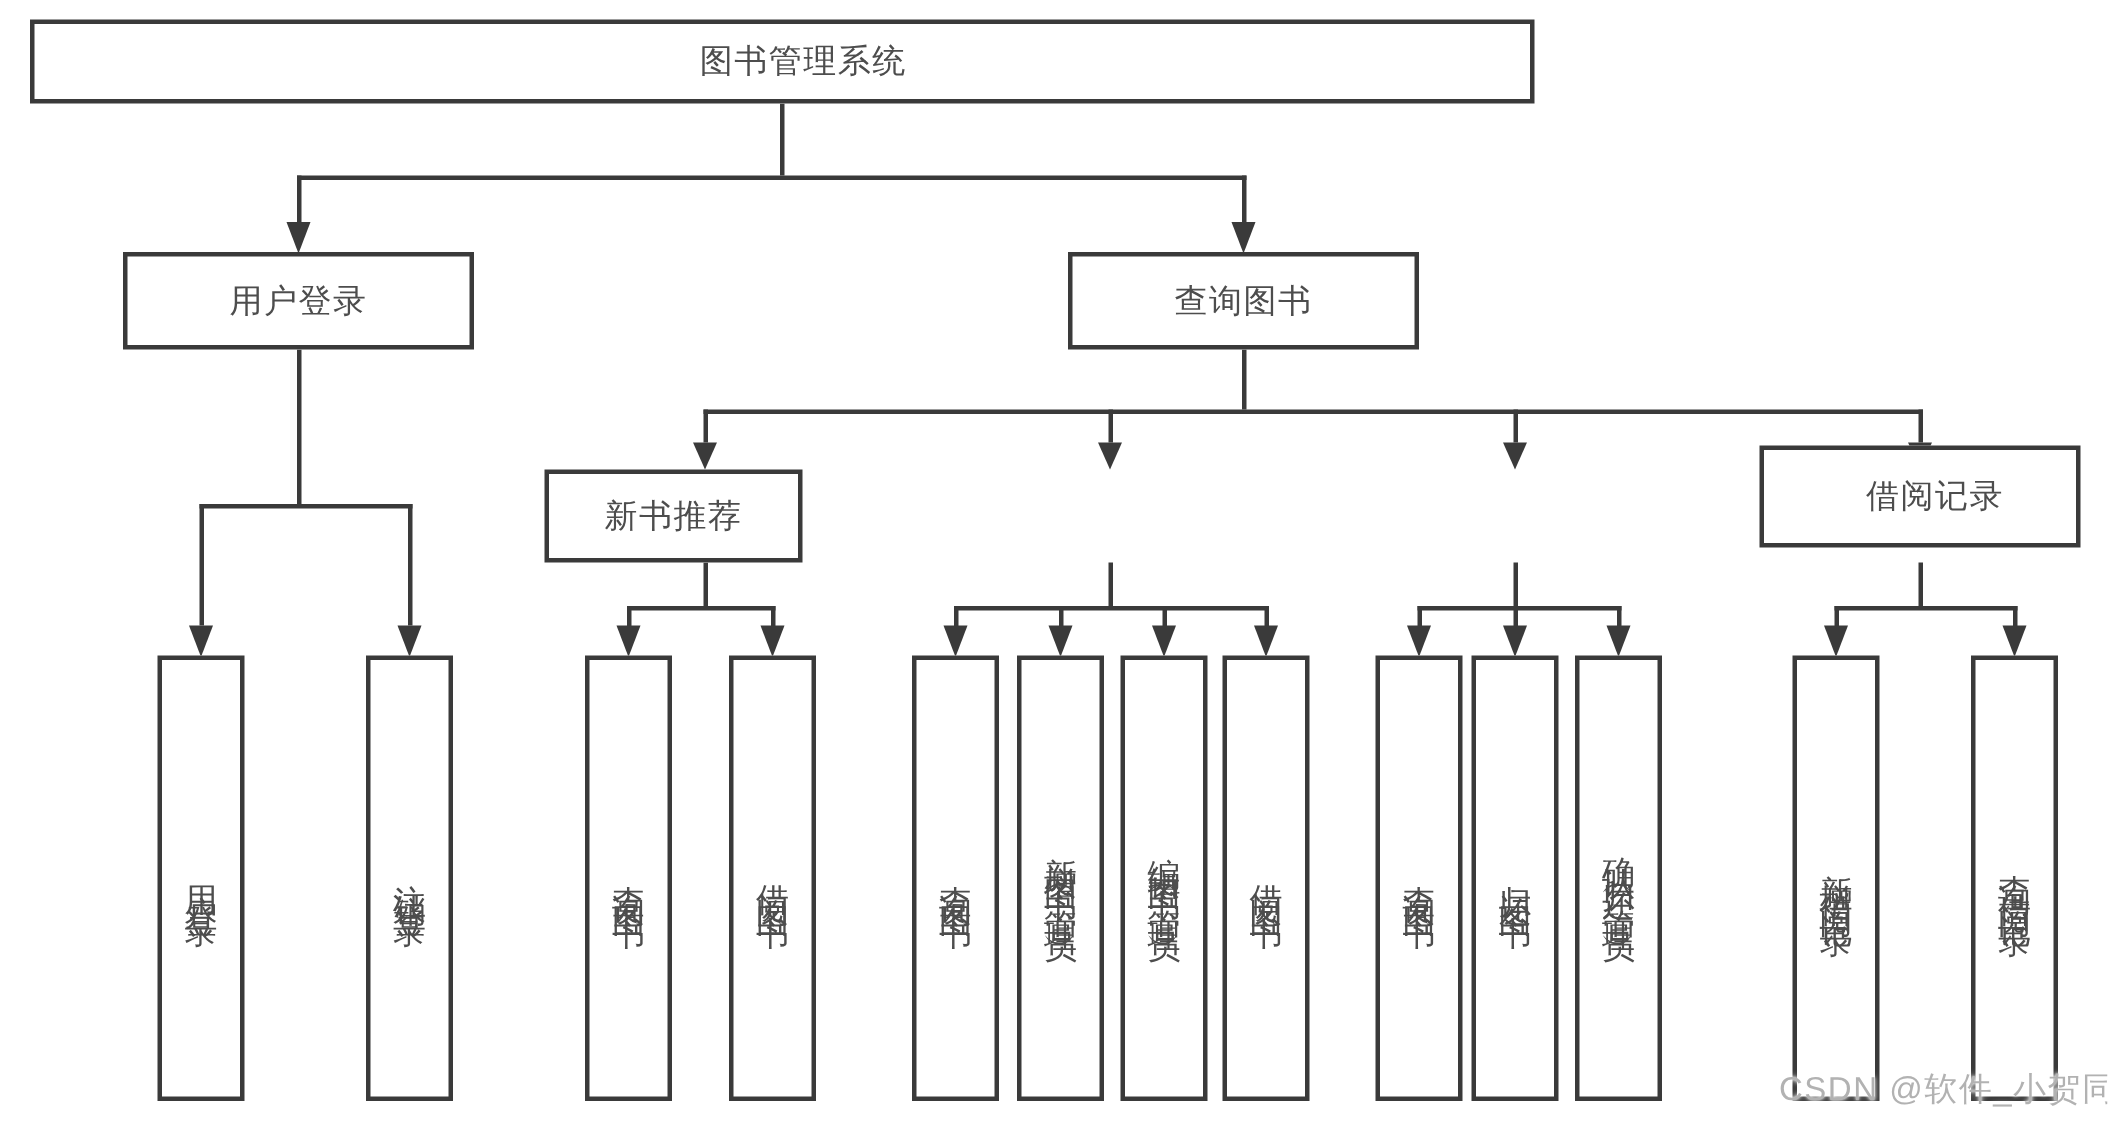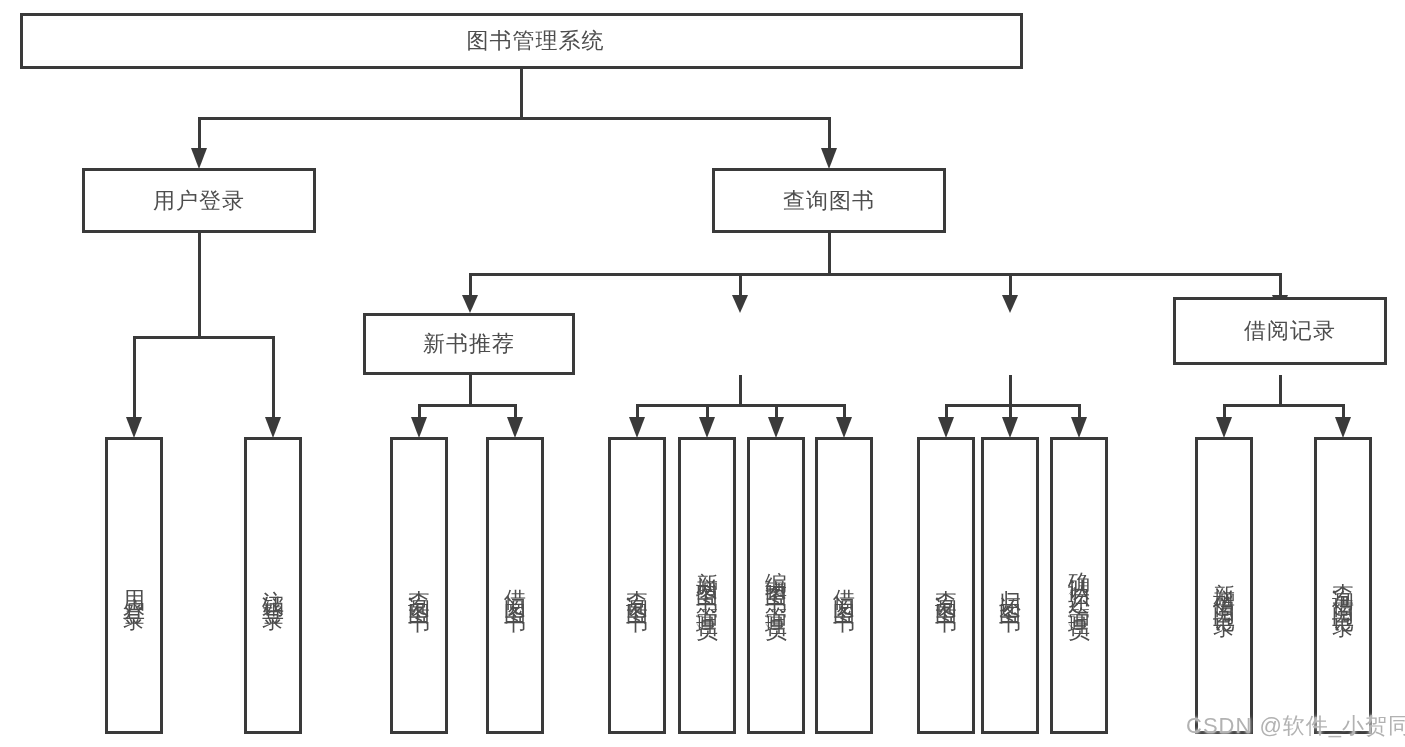--- a/index.html
+++ b/index.html
@@ -88,21 +88,21 @@
   <div class="hline" style="left:469px;top:273px;width:813px;"></div>
   <div class="vline" style="left:469px;top:273px;height:22px;"></div>
   <div class="arr short" style="left:462px;top:295px;"></div>
   <div class="vline" style="left:739px;top:273px;height:22px;"></div>
   <div class="arr short" style="left:732px;top:295px;"></div>
   <div class="vline" style="left:1009px;top:273px;height:22px;"></div>
   <div class="arr short" style="left:1002px;top:295px;"></div>
   <div class="vline" style="left:1279px;top:273px;height:22px;"></div>
   <div class="arr short" style="left:1272px;top:295px;"></div>
 
-  <div class="box" style="left:363px;top:313px;width:212px;height:62px;">
+  <div class="box" style="left:363px;top:313px;width:172px;height:62px;">
     <span>新书推荐</span>
   </div>
   <div class="box" style="left:1173px;top:297px;width:214px;height:68px;padding-left:20px;">
     <span>借阅记录</span>
   </div>
 
   <div class="vline" style="left:469px;top:375px;height:29px;"></div>
   <div class="hline" style="left:418px;top:404px;width:99px;"></div>
   <div class="vline" style="left:418px;top:404px;height:15px;"></div>
   <div class="arr" style="left:411px;top:417px;"></div>

